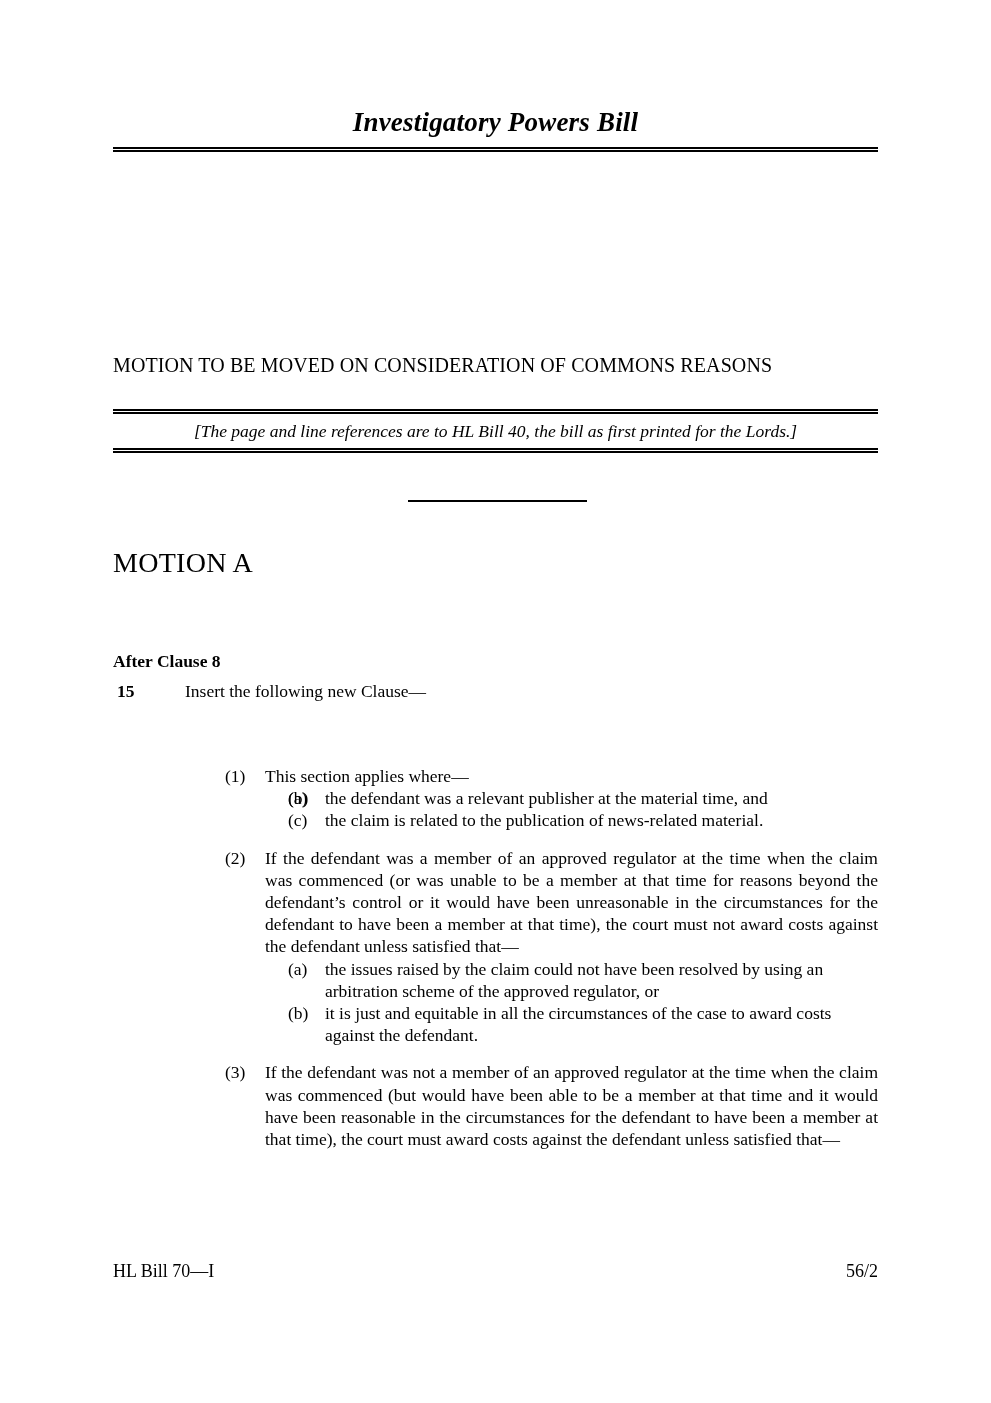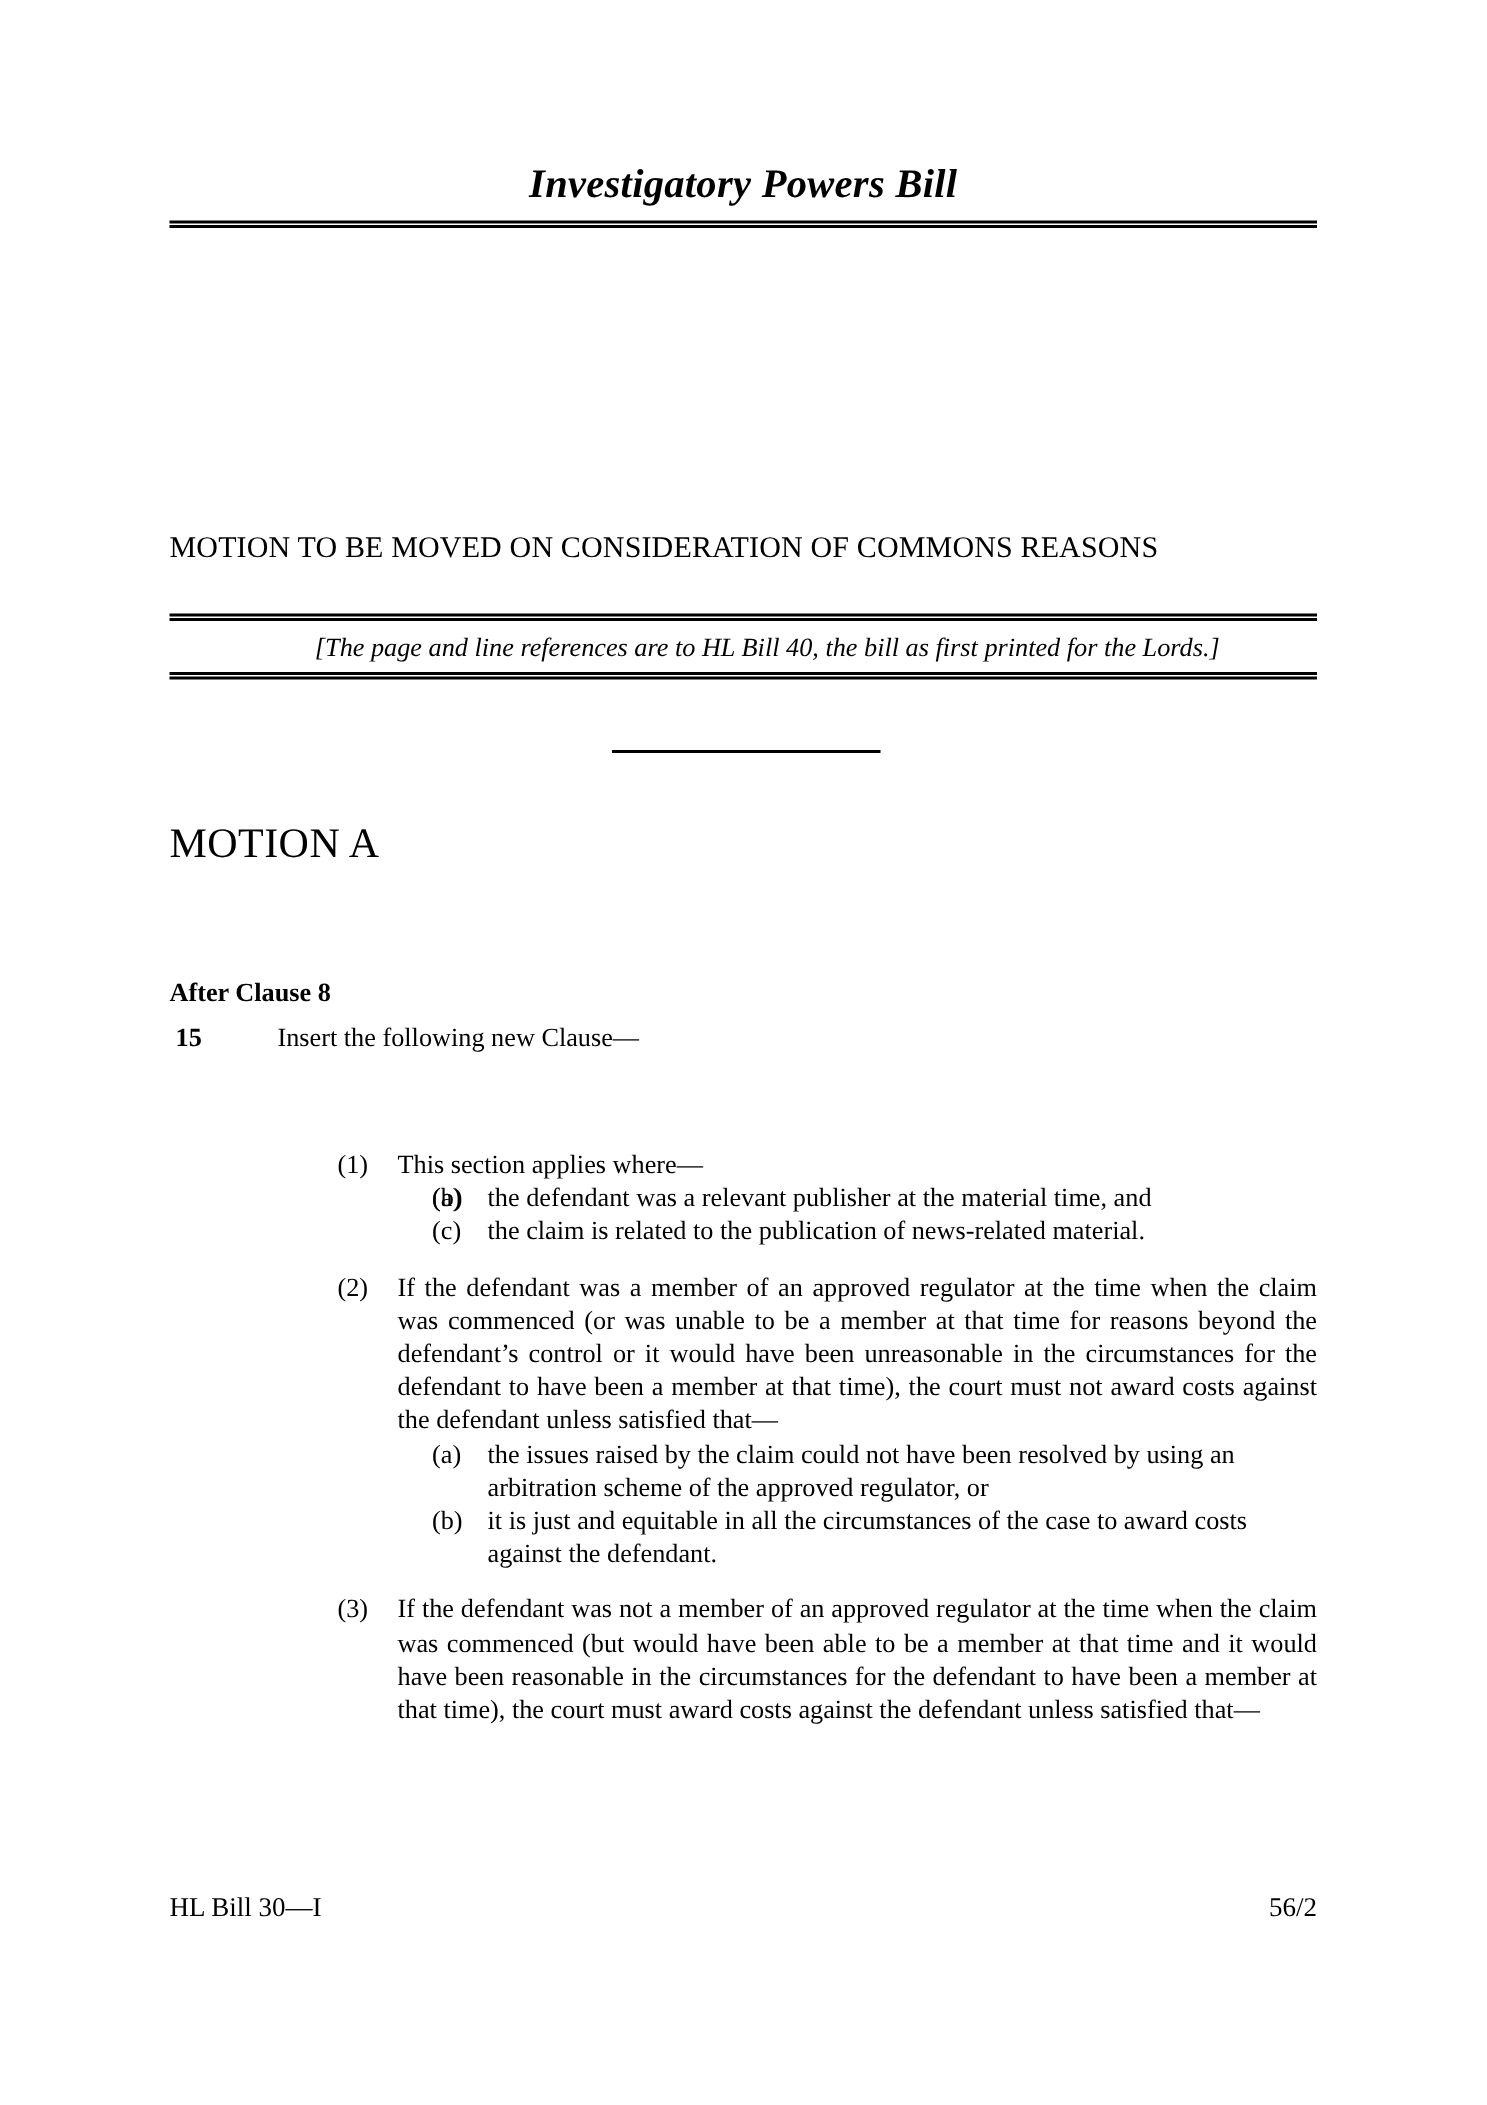--- a/index.html
+++ b/index.html
@@ -64,21 +64,21 @@
     width: 765px;
     text-align: left;
   }
   #commons-reasons-heading {
     top: 354px;
     font-size: 20px;
     letter-spacing: 0.1px;
   }
   #note-text {
     position: absolute;
-    left: 129px;
+    left: 113px;
     top: 421px;
     width: 765px;
     text-align: center;
     font-size: 17.5px;
     font-style: italic;
   }
   #motion-label {
     top: 547px;
     font-size: 28px;
     letter-spacing: 0.3px;
@@ -209,17 +209,17 @@
       <div class="subpara"><span class="marker">(a)</span></div>
       <div class="subpara"><span class="marker">(b)</span><span>the defendant was a relevant publisher at the material time, and</span></div>
       <div class="subpara"><span class="marker">(c)</span><span>the claim is related to the publication of news-related material.</span></div>
       <div class="para gap"><span class="marker">(2)</span><span>If the defendant was a member of an approved regulator at the time when the claim was commenced (or was unable to be a member at that time for reasons beyond the defendant’s control or it would have been unreasonable in the circumstances for the defendant to have been a member at that time), the court must not award costs against the defendant unless satisfied that—</span></div>
       <div class="subpara"><span class="marker">(a)</span><span>the issues raised by the claim could not have been resolved by using an arbitration scheme of the approved regulator, or</span></div>
       <div class="subpara"><span class="marker">(b)</span><span>it is just and equitable in all the circumstances of the case to award costs against the defendant.</span></div>
       <div class="para gap"><span class="marker">(3)</span><span>If the defendant was not a member of an approved regulator at the time when the claim was commenced (but would have been able to be a member at that time and it would have been reasonable in the circumstances for the defendant to have been a member at that time), the court must award costs against the defendant unless satisfied that—</span></div>
     </div>
 
   <div class="footer">
-    <span class="left">HL Bill 30—I</span>
+    <span class="left">HL Bill 70—I</span>
     <span class="right">56/2</span>
   </div>
 
 </div>
 
 </body></html>

